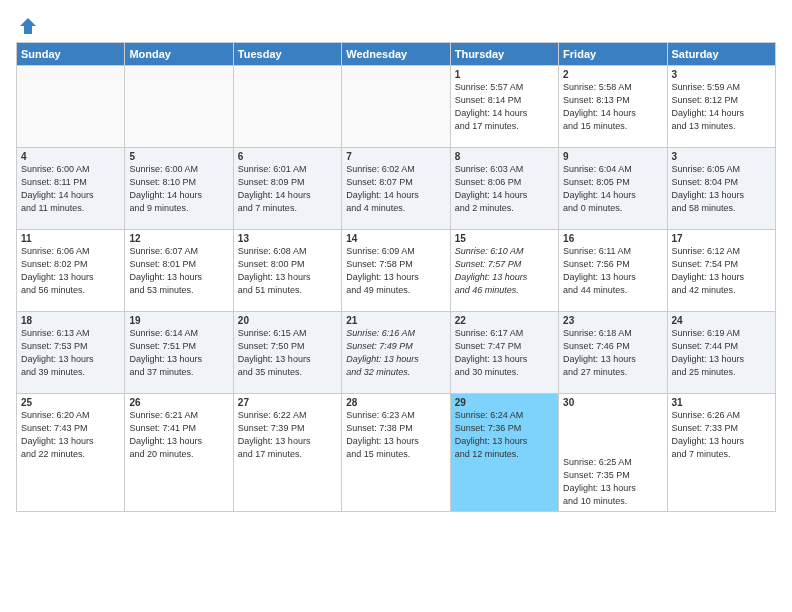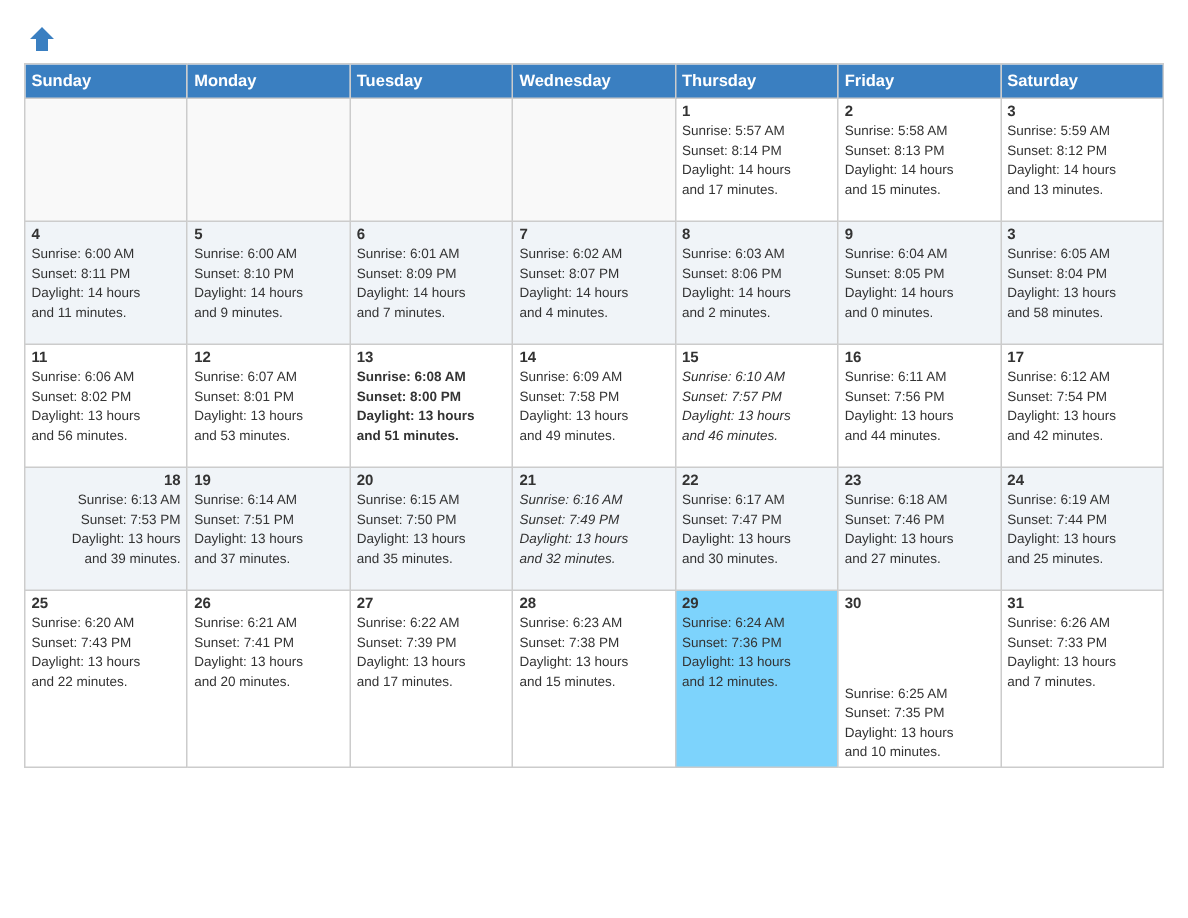--- a/index.html
+++ b/index.html
@@ -223,21 +223,21 @@
           </td>
           <td style="background: rgb(255, 255, 255);">
             <span class="day-num">12</span>
             <div class="day-info" style="white-space: pre-line;">Sunrise: 6:07 AM
 Sunset: 8:01 PM
 Daylight: 13 hours
 and 53 minutes.</div>
           </td>
           <td style="background: rgb(255, 255, 255);">
             <span class="day-num">13</span>
-            <div class="day-info" style="white-space: pre-line; font-weight: bold;">Sunrise: 6:08 AM
+            <div class="day-info" style="white-space: pre-line;">Sunrise: 6:08 AM
 Sunset: 8:00 PM
 Daylight: 13 hours
 and 51 minutes.</div>
           </td>
           <td style="background: rgb(255, 255, 255);">
             <span class="day-num">14</span>
             <div class="day-info" style="white-space: pre-line;">Sunrise: 6:09 AM
 Sunset: 7:58 PM
 Daylight: 13 hours
 and 49 minutes.</div>
@@ -258,21 +258,21 @@
           </td>
           <td style="background: rgb(255, 255, 255);">
             <span class="day-num">17</span>
             <div class="day-info" style="white-space: pre-line;">Sunrise: 6:12 AM
 Sunset: 7:54 PM
 Daylight: 13 hours
 and 42 minutes.</div>
           </td>
         </tr>
         <tr>
-          <td style="background: rgb(240, 244, 248); text-align: right;">
+          <td style="background: rgb(240, 244, 248);">
             <span class="day-num">18</span>
             <div class="day-info" style="white-space: pre-line;">Sunrise: 6:13 AM
 Sunset: 7:53 PM
 Daylight: 13 hours
 and 39 minutes.</div>
           </td>
           <td style="background: rgb(240, 244, 248);">
             <span class="day-num">19</span>
             <div class="day-info" style="white-space: pre-line;">Sunrise: 6:14 AM
 Sunset: 7:51 PM

